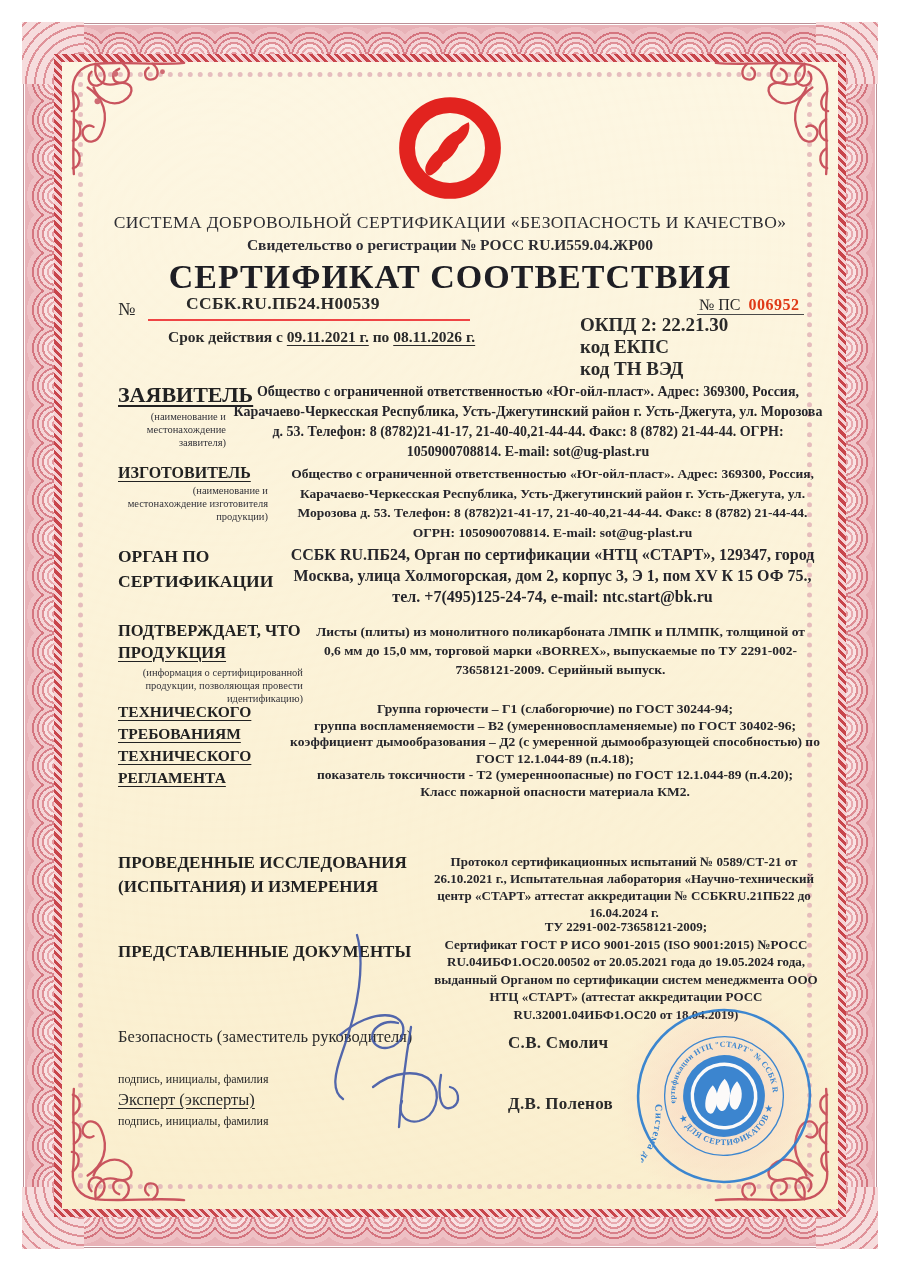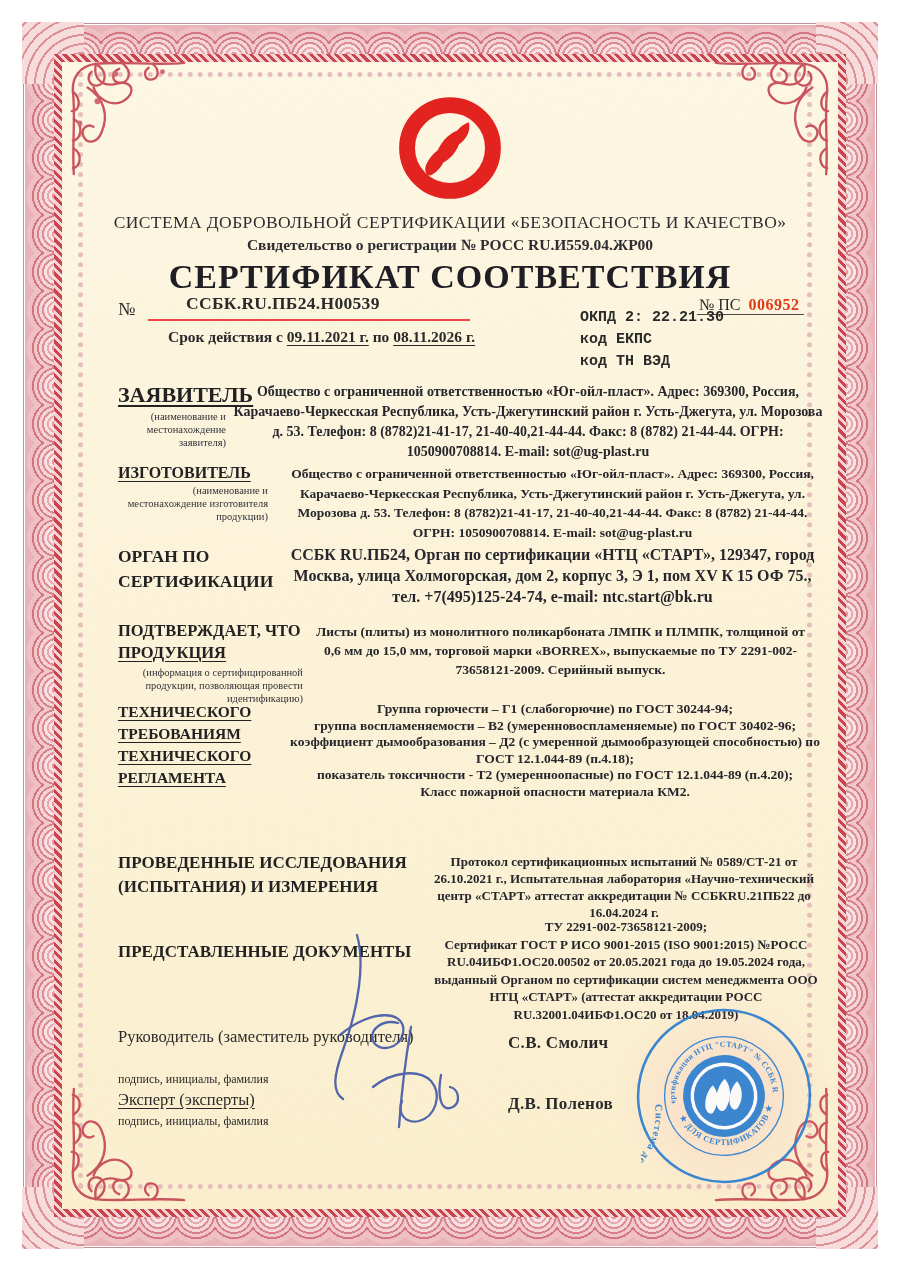--- a/index.html
+++ b/index.html
@@ -50,21 +50,21 @@
   .regline{left:0;right:0;top:236px;text-align:center;font-size:15.5px;font-weight:bold;color:#2d2d33;}
   .title{left:0;right:0;top:258px;text-align:center;font-size:34px;font-weight:bold;letter-spacing:1px;color:#1e1e24;}
   .no-prefix{left:118px;top:299px;font-size:18px;}
   .certnum-line{left:148px;top:293px;width:322px;height:26px;border-bottom:2px solid #ef4444;}
   .certnum{position:absolute;left:38px;top:0;font-size:17.5px;font-weight:bold;letter-spacing:.3px;}
   .ps-block{left:697px;top:296px;font-size:16px;}
   .ps-underline{border-bottom:1.5px solid #4a4a4a;padding:0 4px 1px 2px;}
   .ps-number{color:#df3917;font-weight:bold;letter-spacing:.5px;margin-left:8px;}
   .validity{left:168px;top:328px;font-size:15.5px;font-weight:bold;}
   .validity u{text-underline-offset:3px;}
-  .codes{left:580px;top:307px;font-size:15px;font-weight:bold;line-height:22px;white-space:pre-line;font-family:Liberation Mono, monospace;}
+  .codes{left:580px;top:314px;font-size:19px;font-weight:bold;line-height:22px;white-space:pre-line;}
 
   .section-label{font-weight:bold;color:#222;}
   .sub-label{font-size:10.5px;line-height:13px;font-weight:normal;color:#33333a;margin-top:2px;text-align:right;}
   .content-text{font-size:14px;line-height:20px;font-weight:bold;color:#26262c;white-space:pre-line;text-align:center;}
   .u{text-decoration:underline;text-underline-offset:3px;}
 
   .sec-applicant{left:118px;top:382px;}
   .sec-applicant .lbl{position:absolute;width:108px;font-size:16.5px;}
   .sec-applicant .txt{position:absolute;left:115px;width:590px;top:0;}
   .sec-manufacturer{left:118px;top:464px;}
@@ -261,21 +261,21 @@
     <div class="txt content-text">Протокол сертификационных испытаний № 0589/СТ-21 от 26.10.2021 г., Испытательная лаборатория «Научно-технический центр «СТАРТ» аттестат аккредитации № ССБКRU.21ПБ22 до 16.04.2024 г.</div>
   </div>
 
   <div class="abs sec-documents">
     <div class="lbl section-label">ПРЕДСТАВЛЕННЫЕ ДОКУМЕНТЫ</div>
     <div class="txt content-text">ТУ 2291-002-73658121-2009;
 Сертификат ГОСТ Р ИСО 9001-2015 (ISO 9001:2015) №РОСС RU.04ИБФ1.ОС20.00502 от 20.05.2021 года до 19.05.2024 года, выданный Органом по сертификации систем менеджмента ООО НТЦ «СТАРТ» (аттестат аккредитации РОСС RU.32001.04ИБФ1.ОС20 от 18.04.2019)</div>
   </div>
 
   <div class="abs head-role">
-    <div>Руководитель (заместитель руководителя)</div>
+    <div>Безопасность (заместитель руководителя)</div>
   </div>
   <div class="abs head-sub">подпись, инициалы, фамилия</div>
   <div class="abs expert-role u">Эксперт (эксперты)</div>
   <div class="abs expert-sub">подпись, инициалы, фамилия</div>
   <div class="abs name head">С.В. Смолич</div>
   <div class="abs name expert">Д.В. Поленов</div>
 
   <svg class="abs signature" viewBox="0 0 200 250">
     <g stroke="#3b54a6" stroke-width="2.3" fill="none" stroke-linecap="round" opacity="0.88">
       <path d="M62 20 C70 48 64 92 47 138 C40 158 36 176 48 184"></path>

